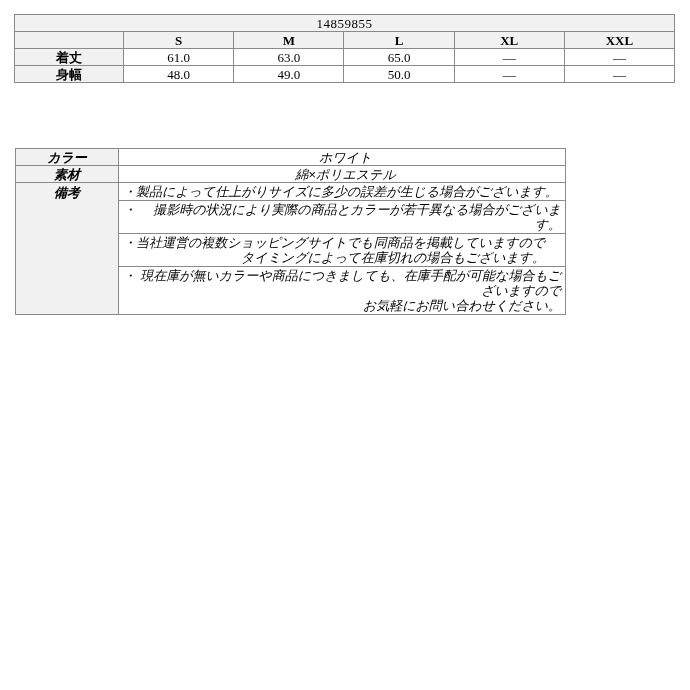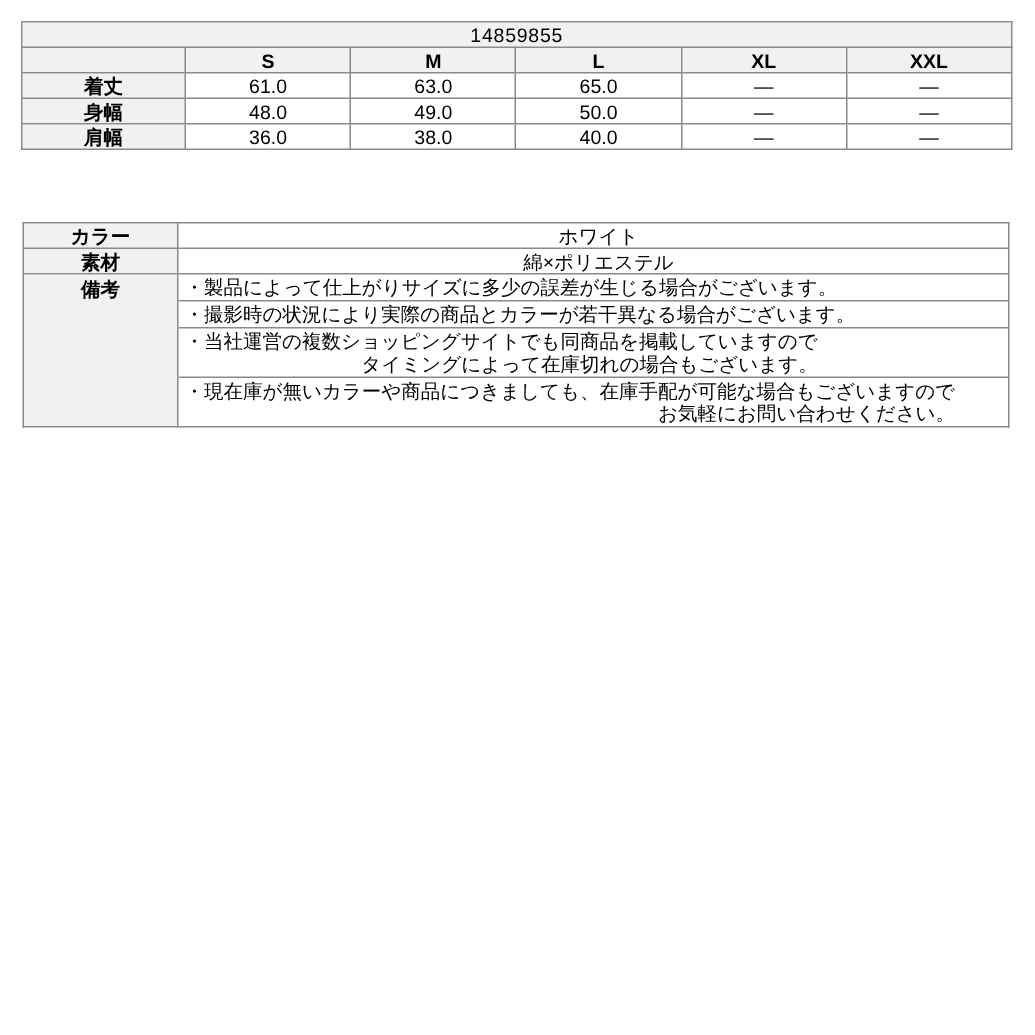--- a/index.html
+++ b/index.html
@@ -21,27 +21,27 @@
   table.tbl td {
     border: 1px solid #8a8a8a;
     font-size: 13px;
     line-height: 15px;
     height: 16px;
     padding: 0;
     overflow: hidden;
     vertical-align: middle;
   }
   
-  #size-table { left: 14px; top: 14px; width: 661px; }
+  #size-table { left: 14px; top: 14px; width: 661px; font-family: Liberation Serif, serif; }
   #size-table td { text-align: center; white-space: nowrap; }
   .hdr-bg { background: #f1f1f1; }
   .bold   { font-weight: bold; }
   .code-cell { font-size: 14px; letter-spacing: 0.5px; }
   
-  #detail-table { left: 15px; top: 148px; width: 658px; }
+  #detail-table { left: 15px; top: 148px; width: 551px; font-style: italic; }
   #detail-table td.lbl {
     background: #f1f1f1;
     font-weight: bold;
     text-align: center;
     white-space: nowrap;
   }
   #detail-table td.val {
     text-align: center;
     padding-left: 7px;
     white-space: nowrap;
@@ -93,28 +93,20 @@
       <td>—</td>
     </tr>
     <tr>
       <td class="hdr-bg bold">身幅</td>
       <td>48.0</td>
       <td>49.0</td>
       <td>50.0</td>
       <td>—</td>
       <td>—</td>
     </tr>
-    <tr>
-      <td class="hdr-bg bold">肩幅</td>
-      <td>36.0</td>
-      <td>38.0</td>
-      <td>40.0</td>
-      <td>—</td>
-      <td>—</td>
-    </tr>
   </tbody>
 </table>
 
 <table class="tbl" id="detail-table">
   <colgroup>
     <col style="width:103px">
     <col>
   </colgroup>
   <tbody>
     <tr>

